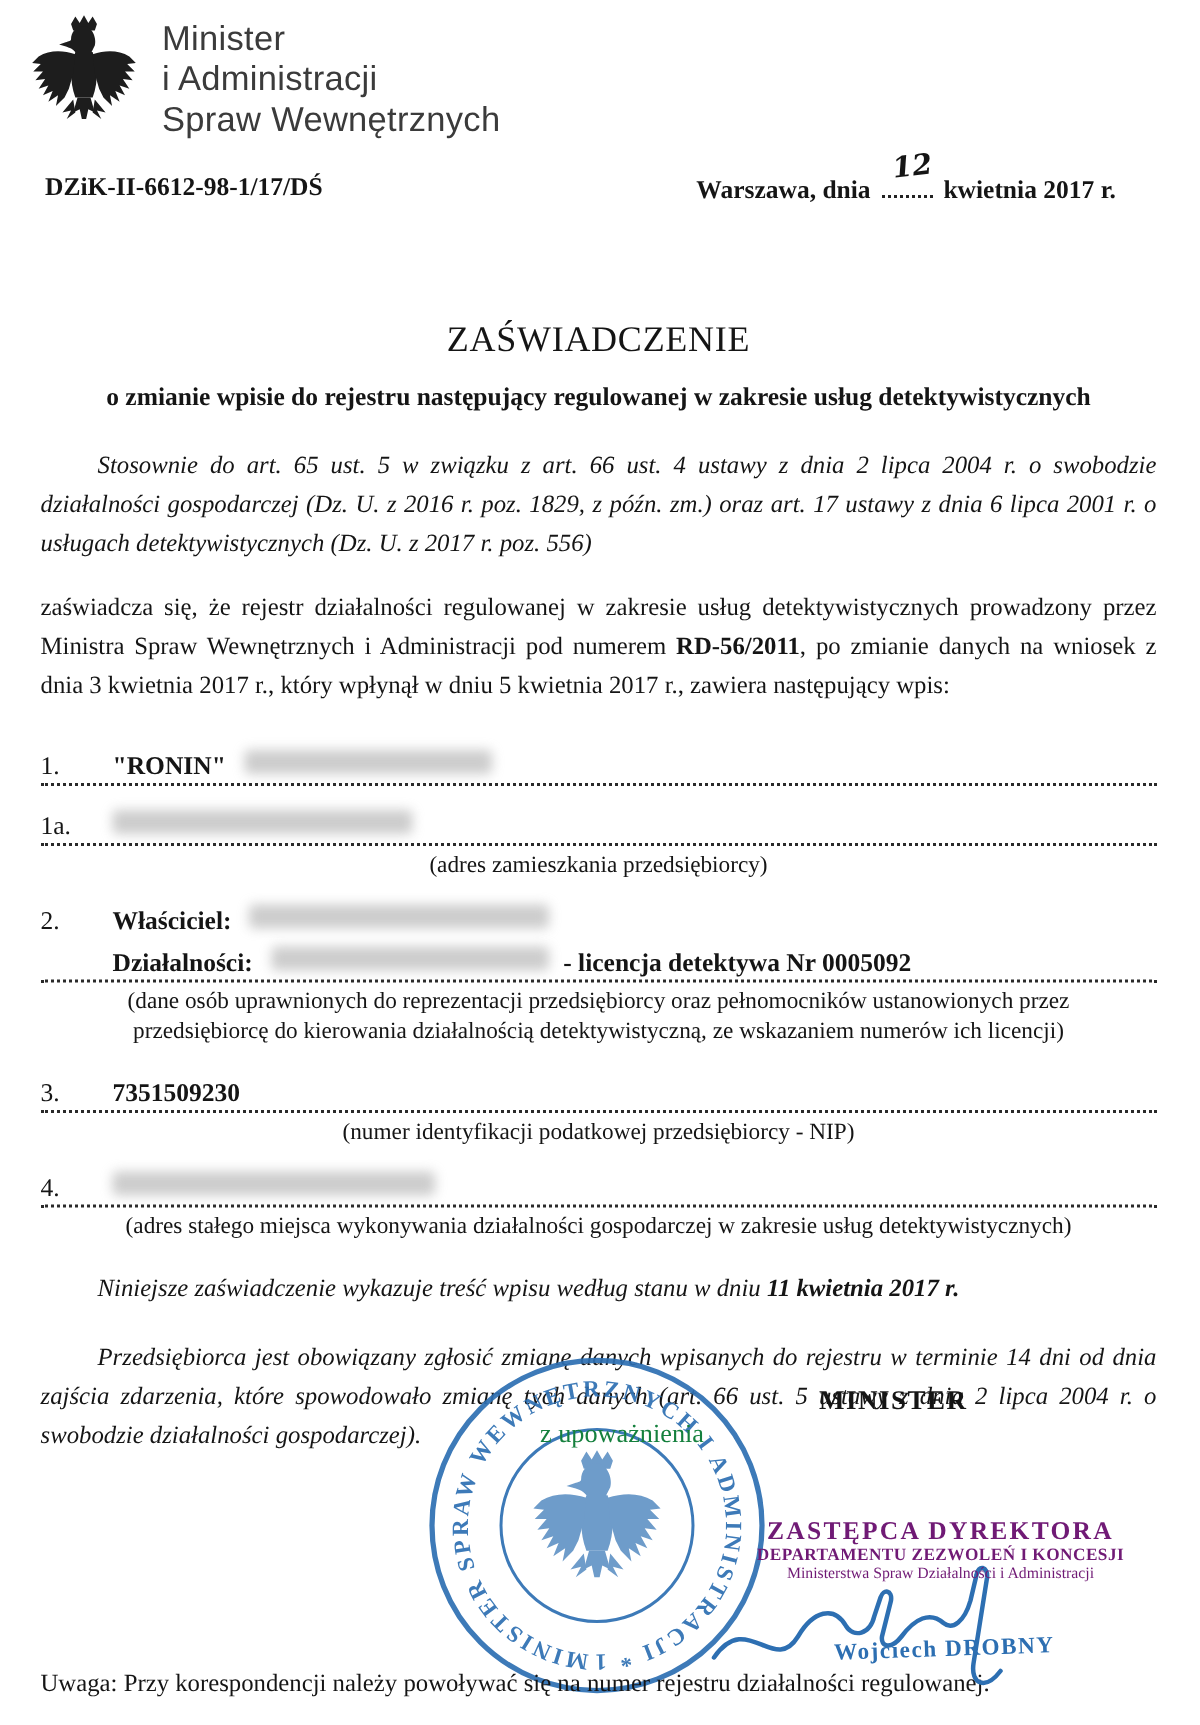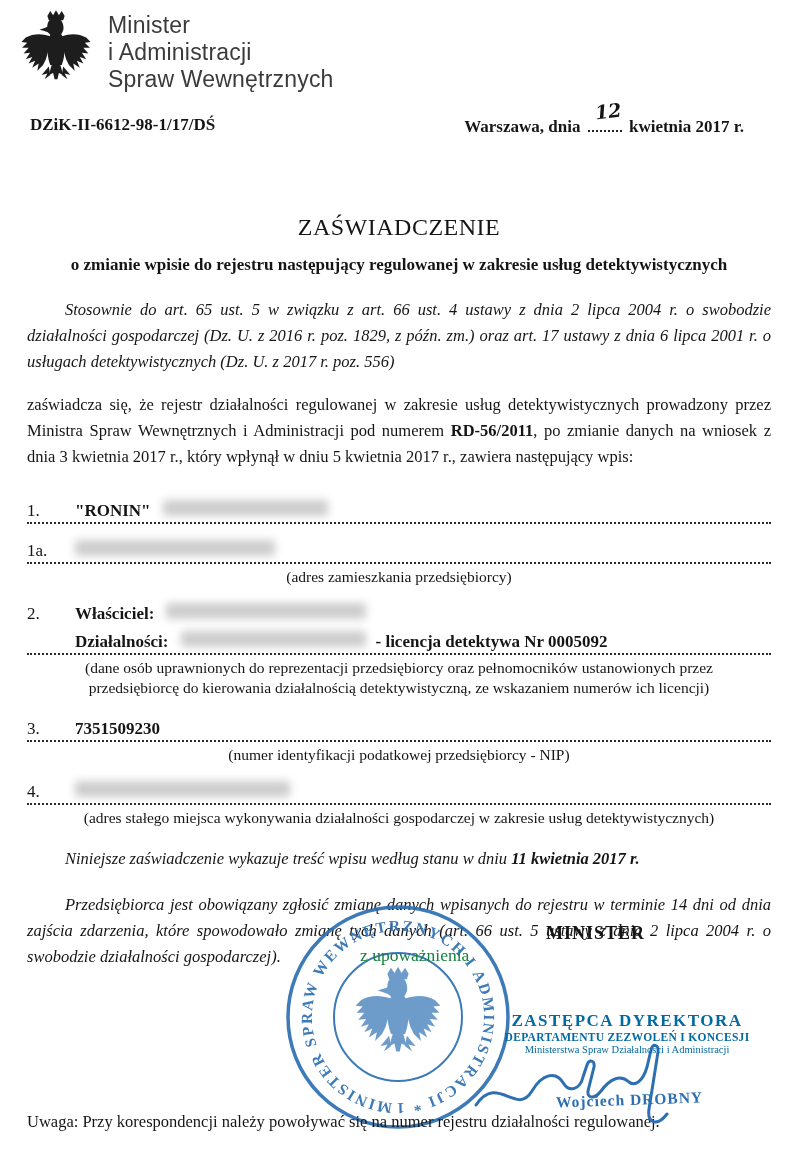--- a/index.html
+++ b/index.html
@@ -168,21 +168,21 @@
       </defs>
       <text font-size="15.5" font-weight="bold" letter-spacing="2" fill="#2d6fb2">
         <textPath href="#stampTextPath" startOffset="1%">MINISTER SPRAW WEWNĘTRZNYCH I ADMINISTRACJI * 10 *</textPath>
       </text>
       <use href="#eagle" x="69" y="64" width="94" height="106" fill="#2d6fb2" opacity="0.75"></use>
     </svg>
 
     <div class="auth">z upoważnienia</div>
     <div class="minister">MINISTER</div>
 
-    <div class="deputy" style="color:#0369a1">
+    <div class="deputy" style="color:#701a75">
       <div class="l1">ZASTĘPCA DYREKTORA</div>
       <div class="l2">DEPARTAMENTU ZEZWOLEŃ I KONCESJI</div>
       <div class="l3">Ministerstwa Spraw Działalności i Administracji</div>
     </div>
 
     <svg class="autograph" viewBox="0 0 260 100">
       <path d="M8 72 C30 40 48 84 64 58 C74 41 88 37 96 51 C101 59 112 57 115 44 L119 32 C121 26 127 27 126 34 L120 58 C119 65 126 67 133 58 C142 46 152 41 161 49 C167 54 175 48 179 34 L183 17 C184 10 191 11 190 19 L181 76 C179 90 189 94 199 81" fill="none" stroke="#2d6fb2" stroke-width="3" stroke-linecap="round"></path>
     </svg>
     <div class="signame" style="color:#2d6fb2">Wojciech DROBNY</div>
   </div>

